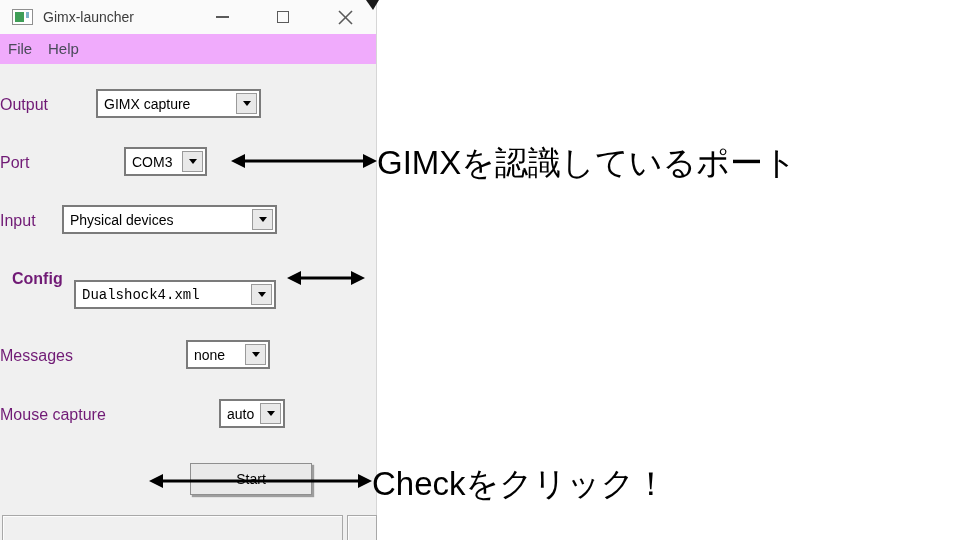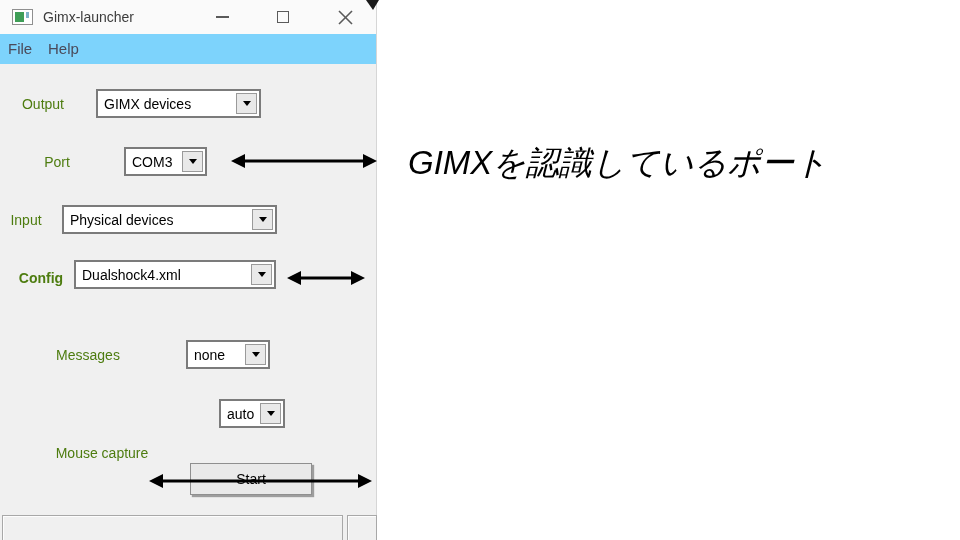--- a/index.html
+++ b/index.html
@@ -16,27 +16,27 @@
     background: #ffffff; border: 1px solid #8f8f8f; }
   .app-icon .g { position: absolute; left: 2px; top: 2px; width: 9px; height: 10px; background: #3f9e57; }
   .app-icon .b { position: absolute; right: 3px; top: 2px; width: 3px; height: 6px; background: #7fb2c8; }
   .title-text { position: absolute; left: 43px; top: 9px; font-size: 14px; color: #3c3c3c; }
   .caption-btn { position: absolute; top: 0; height: 34px; width: 34px;
     display: flex; align-items: center; justify-content: center; }
   .min-glyph { width: 13px; height: 0; border-top: 2px solid #5a5a5a; }
   .max-glyph { width: 12px; height: 12px; border: 1.5px solid #5a5a5a; background: transparent; }
 
   .menubar { position: absolute; left: 0; top: 34px; width: 100%; height: 30px;
-    background: #7dd3fc; padding-left: 36px; }
+    background: #f0abfc; padding-left: 36px; }
   .menu-item { position: absolute; top: 6px; font-size: 15px; color: #4a4a5a; }
   .menu-file { left: 8px; }
   .menu-help { left: 48px; }
   .body-area { position: absolute; left: 0; top: 64px; width: 100%; height: 451px; background: #f0f0f0; }
 
-  .field-label { position: absolute; font-size: 14px; color: #4d7c0f; text-align: center; }
+  .field-label { position: absolute; font-size: 16px; color: #701a75; text-align: left; }
   .combo { position: absolute; height: 29px; background: #ffffff; border: 2px solid #7b7b7b;
     display: flex; align-items: center; }
   .combo .val { flex: 1; font-size: 14px; color: #000; padding-left: 6px; white-space: nowrap; overflow: hidden; }
   .combo .dd-btn { width: 21px; height: 21px; margin: 0 2px; background: #e9e9e9;
     border: 1px solid #9a9a9a; display: flex; align-items: center; justify-content: center; }
   .dd-tri { width: 0; height: 0; border-left: 4px solid transparent; border-right: 4px solid transparent;
     border-top: 5px solid #000; }
 
   .push-btn { position: absolute; height: 32px; background: #e9e9e9; border: 1px solid #8f8f8f;
     box-shadow: 2px 2px 1px rgba(90,90,90,0.55); font-size: 14px; color: #000;
@@ -44,21 +44,21 @@
 
   .status-pane { position: absolute; top: 515px; height: 25px; background: #f0f0f0;
     border: 1px solid #a8a8a8; border-bottom: none;
     box-shadow: inset 1px 1px 0 #fdfdfd; }
   .pane1 { left: 2px; width: 341px; }
   .pane2 { left: 347px; width: 30px; }
 
   
   .note { position: absolute; font-size: 33px; color: #000; white-space: nowrap;
     font-family: "Liberation Sans", "DejaVu Sans", sans-serif; }
-  .note-port { left: 408px; top: 141px; font-style: italic; }
+  .note-port { left: 377px; top: 141px; }
   .note-config { left: 378px; top: 259px; }
   .note-check { left: 372px; top: 462px; }
 
   .overlay { position: absolute; left: 0; top: 0; width: 960px; height: 540px;
     pointer-events: none; z-index: 10; }
 </style>
 </head>
 <body>
 
 <div class="stage">
@@ -87,21 +87,21 @@
 
     <div class="menubar">
       <span class="menu-item menu-file">File</span>
       <span class="menu-item menu-help">Help</span>
     </div>
 
     <div class="body-area"></div>
 
     <div class="field-label" style="left:0; width:86px; top:96px;">Output</div>
     <div class="combo" style="left:96px; top:89px; width:165px;">
-      <span class="val">GIMX devices</span>
+      <span class="val">GIMX capture</span>
       <span class="dd-btn">
           <span class="dd-tri"></span>
         </span>
     </div>
 
     <div class="field-label" style="left:0; width:114px; top:154px;">Port</div>
     <div class="combo" style="left:124px; top:147px; width:83px;">
       <span class="val">COM3</span>
       <span class="dd-btn">
           <span class="dd-tri"></span>
@@ -110,50 +110,51 @@
 
     <div class="field-label" style="left:0; width:52px; top:212px;">Input</div>
     <div class="combo" style="left:62px; top:205px; width:215px;">
       <span class="val">Physical devices</span>
       <span class="dd-btn">
           <span class="dd-tri"></span>
         </span>
     </div>
 
     <div class="field-label" style="left:12px; width:58px; top:270px;font-weight:bold;">Config</div>
-    <div class="combo" style="left:74px; top:260px; width:202px;">
+    <div class="combo" style="left:74px; top:280px; width:202px;font-family:Liberation Mono, monospace;">
       <span class="val">Dualshock4.xml</span>
       <span class="dd-btn">
           <span class="dd-tri"></span>
         </span>
     </div>
 
     <div class="field-label" style="left:0; width:176px; top:347px;">Messages</div>
     <div class="combo" style="left:186px; top:340px; width:84px;">
       <span class="val">none</span>
       <span class="dd-btn">
           <span class="dd-tri"></span>
         </span>
     </div>
 
-    <div class="field-label" style="left:0; width:204px; top:406px;margin-top:39px;">Mouse capture</div>
+    <div class="field-label" style="left:0; width:204px; top:406px;">Mouse capture</div>
     <div class="combo" style="left:213px; top:399px; width:66px;margin-left:6px;">
       <span class="val">auto</span>
       <span class="dd-btn">
           <span class="dd-tri"></span>
         </span>
     </div>
 
     <button class="push-btn" style="left:190px; top:463px; width:122px;">Start</button>
 
     <div class="status-pane pane1"></div>
     <div class="status-pane pane2"></div>
   </div>
 
   <div class="note note-port">GIMXを認識しているポート</div>
+  <div class="note note-check">Checkをクリック！</div>
 
   <svg class="overlay" viewBox="0 0 960 540">
 
     <g>
       <line x1="243" y1="161" x2="366" y2="161" stroke="#000" stroke-width="3"></line>
       <polygon points="231,161 245,154 245,168" fill="#000"></polygon>
       <polygon points="377,161 363,154 363,168" fill="#000"></polygon>
     </g>
 
     <g>

